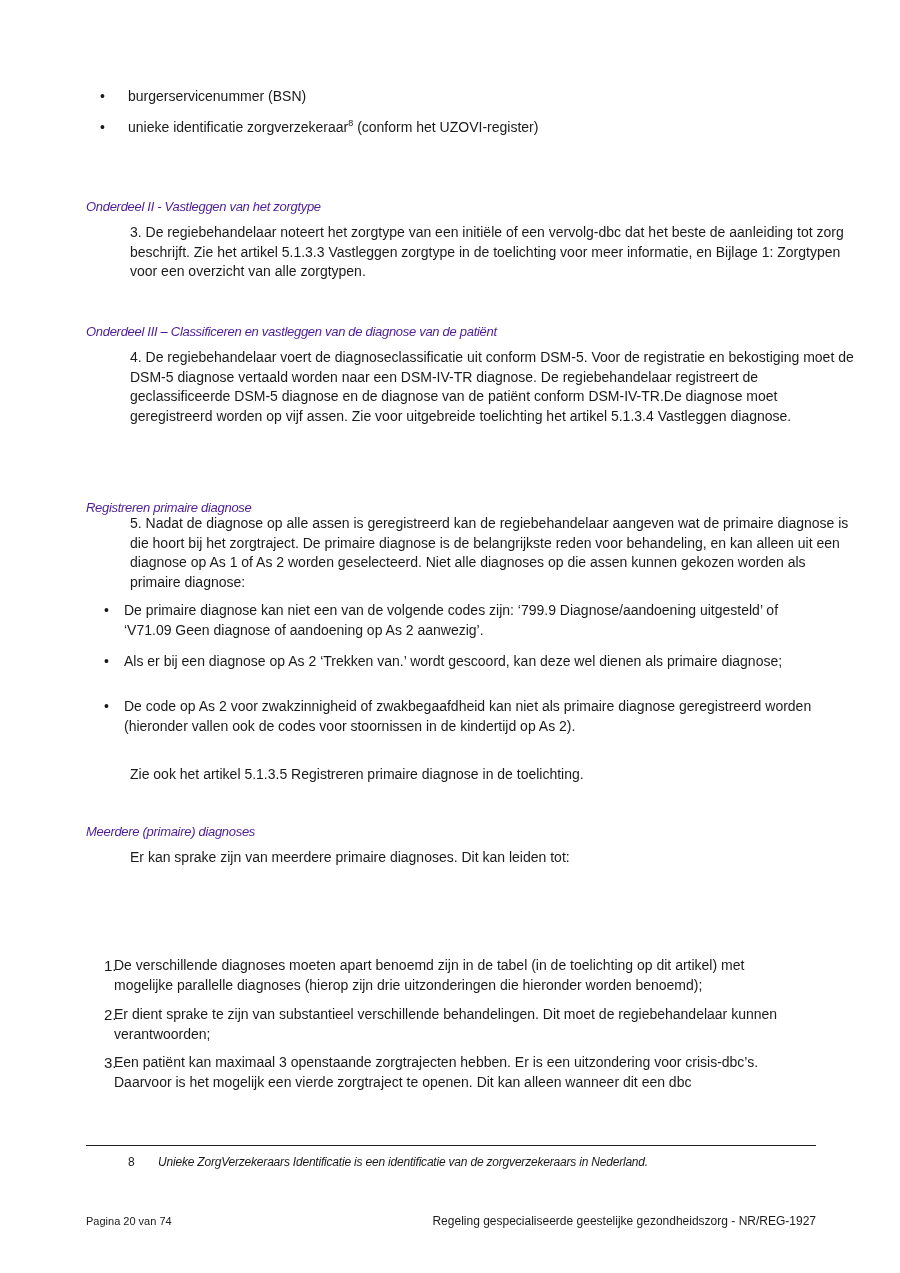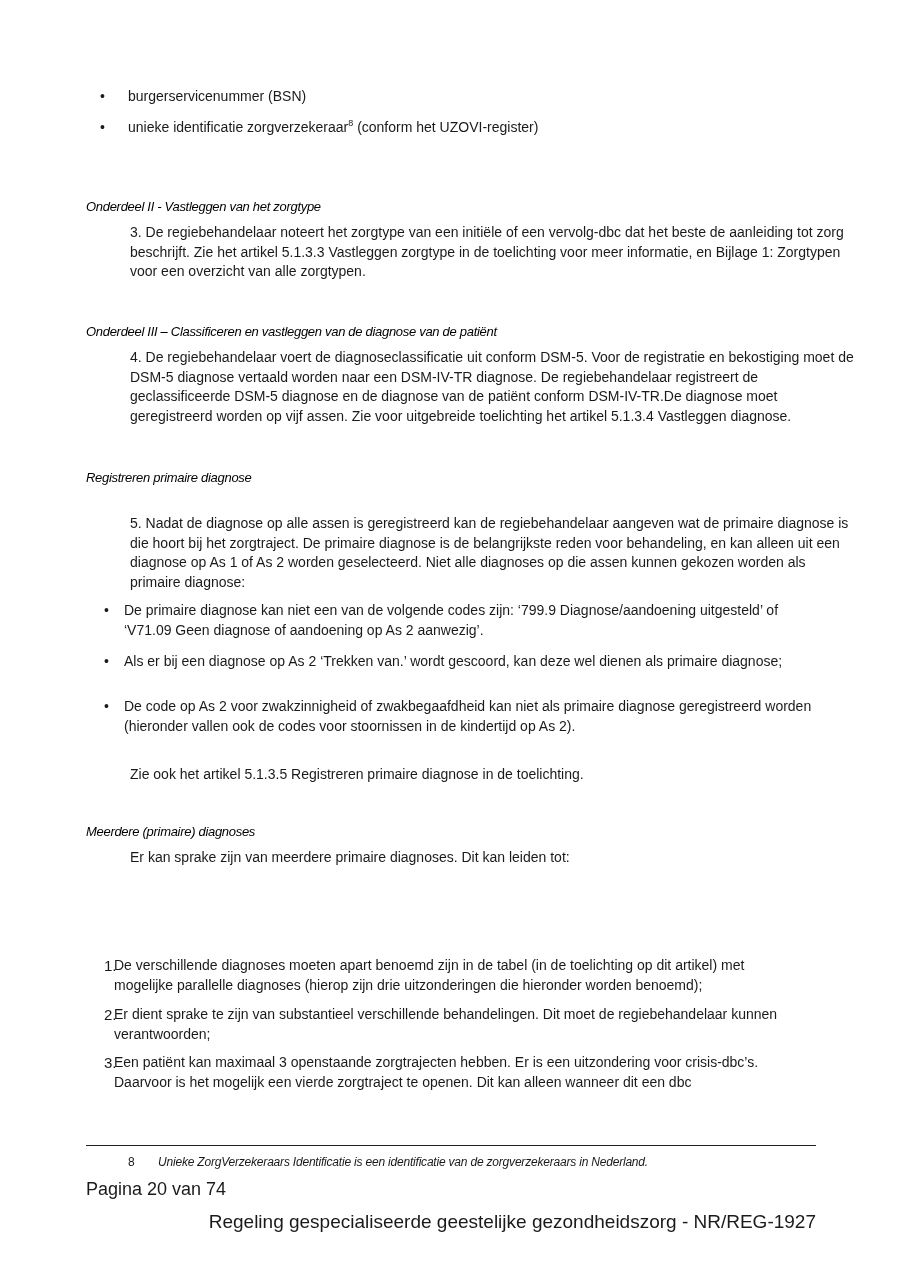--- a/index.html
+++ b/index.html
@@ -5,35 +5,35 @@
     html, body { margin: 0; padding: 0; background: #ffffff; }
     body {
       width: 900px; height: 1273px; position: relative; overflow: hidden;
       font-family: "Liberation Sans", "DejaVu Sans", sans-serif;
       color: #1a1a1a; font-size: 14px; line-height: 19.5px;
     }
     .page { position: absolute; left: 0; top: 0; width: 900px; height: 1273px; }
     .bullet-row { position: absolute; left: 100px; width: 720px; }
     .bullet-row .dot { position: absolute; left: 0; top: 0; width: 14px; }
     .bullet-row .txt { position: absolute; left: 28px; width: 690px; }
-    .heading-it { position: absolute; left: 86px; font-style: italic; font-size: 13px; letter-spacing: -0.3px; color: #000000; }
+    .heading-it { position: absolute; left: 86px; font-style: italic; font-size: 13px; letter-spacing: -0.3px; color: #4c1d95; }
     .para { position: absolute; left: 86px; width: 730px; margin-left: 44px; }
     .sub-bullet { position: absolute; left: 104px; width: 716px; }
     .sub-bullet .dot { position: absolute; left: 0; top: 0; }
     .sub-bullet .txt { position: absolute; left: 20px; width: 690px; }
     .num-item { position: absolute; left: 104px; width: 716px; }
     .num-item .num { position: absolute; left: 0; top: 0; font-size: 15px; }
     .num-item .txt { position: absolute; left: 10px; width: 690px; }
     sup { font-size: 9px; line-height: 0; }
     .footnote-rule { position: absolute; left: 86px; top: 1145px; width: 730px; height: 0; border-top: 1.5px solid #222; }
     .footnote { position: absolute; left: 128px; top: 1153px; font-size: 12px; letter-spacing: -0.2px; }
     .footnote .fn-num { position: absolute; left: 0; }
     .footnote .fn-text { position: absolute; left: 30px; white-space: nowrap; font-style: italic; }
-    .footer-left { position: absolute; left: 86px; top: 1180px; font-size: 18px; }
-    .footer-right { position: absolute; right: 84px; top: 1212px; font-size: 19px; white-space: nowrap; }
+    .footer-left { position: absolute; left: 86px; top: 1212px; font-size: 11px; }
+    .footer-right { position: absolute; right: 84px; top: 1212px; font-size: 12px; white-space: nowrap; }
   </style>
 </head>
 <body>
 
 <div class="page">
 
   <div class="bullet-row" style="top:87px;">
     <span class="dot">•</span>
     <span class="txt">burgerservicenummer (BSN)</span>
   </div>
@@ -41,21 +41,21 @@
     <span class="dot">•</span>
     <span class="txt"><span>unieke identificatie zorgverzekeraar</span><sup>8</sup><span> (conform het UZOVI-register)</span></span>
   </div>
 
   <div class="heading-it" style="top:197px;">Onderdeel II - Vastleggen van het zorgtype</div>
   <div class="para" style="top:223px;">3.   De regiebehandelaar noteert het zorgtype van een initiële of een vervolg-dbc dat het beste de aanleiding tot zorg beschrijft. Zie het artikel 5.1.3.3 Vastleggen zorgtype in de toelichting voor meer informatie, en Bijlage 1: Zorgtypen voor een overzicht van alle zorgtypen.</div>
 
   <div class="heading-it" style="top:322px;">Onderdeel III – Classificeren en vastleggen van de diagnose van de patiënt</div>
   <div class="para" style="top:348px;">4. De regiebehandelaar voert de diagnoseclassificatie uit conform DSM-5. Voor de registratie en bekostiging moet de DSM-5 diagnose vertaald worden naar een DSM-IV-TR diagnose. De regiebehandelaar registreert de geclassificeerde DSM-5 diagnose en de diagnose van de patiënt conform DSM-IV-TR.De diagnose moet geregistreerd worden op vijf assen. Zie voor uitgebreide toelichting het artikel 5.1.3.4 Vastleggen diagnose.</div>
 
-  <div class="heading-it" style="top:468px;">Registreren primaire diagnose</div>
+  <div class="heading-it" style="top:498px;">Registreren primaire diagnose</div>
   <div class="para" style="top:514px;">5.   Nadat de diagnose op alle assen is geregistreerd kan de regiebehandelaar aangeven wat de primaire diagnose is die hoort bij het zorgtraject. De primaire diagnose is de belangrijkste reden voor behandeling, en kan alleen uit een diagnose op As 1 of As 2 worden geselecteerd. Niet alle diagnoses op die assen kunnen gekozen worden als primaire diagnose:</div>
 
   <div class="sub-bullet" style="top:601px;">
     <span class="dot">•</span>
     <span class="txt">De primaire diagnose kan niet een van de volgende codes zijn: ‘799.9 Diagnose/aandoening uitgesteld’ of ‘V71.09 Geen diagnose of aandoening op As 2 aanwezig’.</span>
   </div>
   <div class="sub-bullet" style="top:652px;">
     <span class="dot">•</span>
     <span class="txt">Als er bij een diagnose op As 2 ‘Trekken van.’ wordt gescoord, kan deze wel dienen als primaire diagnose;</span>
   </div>

